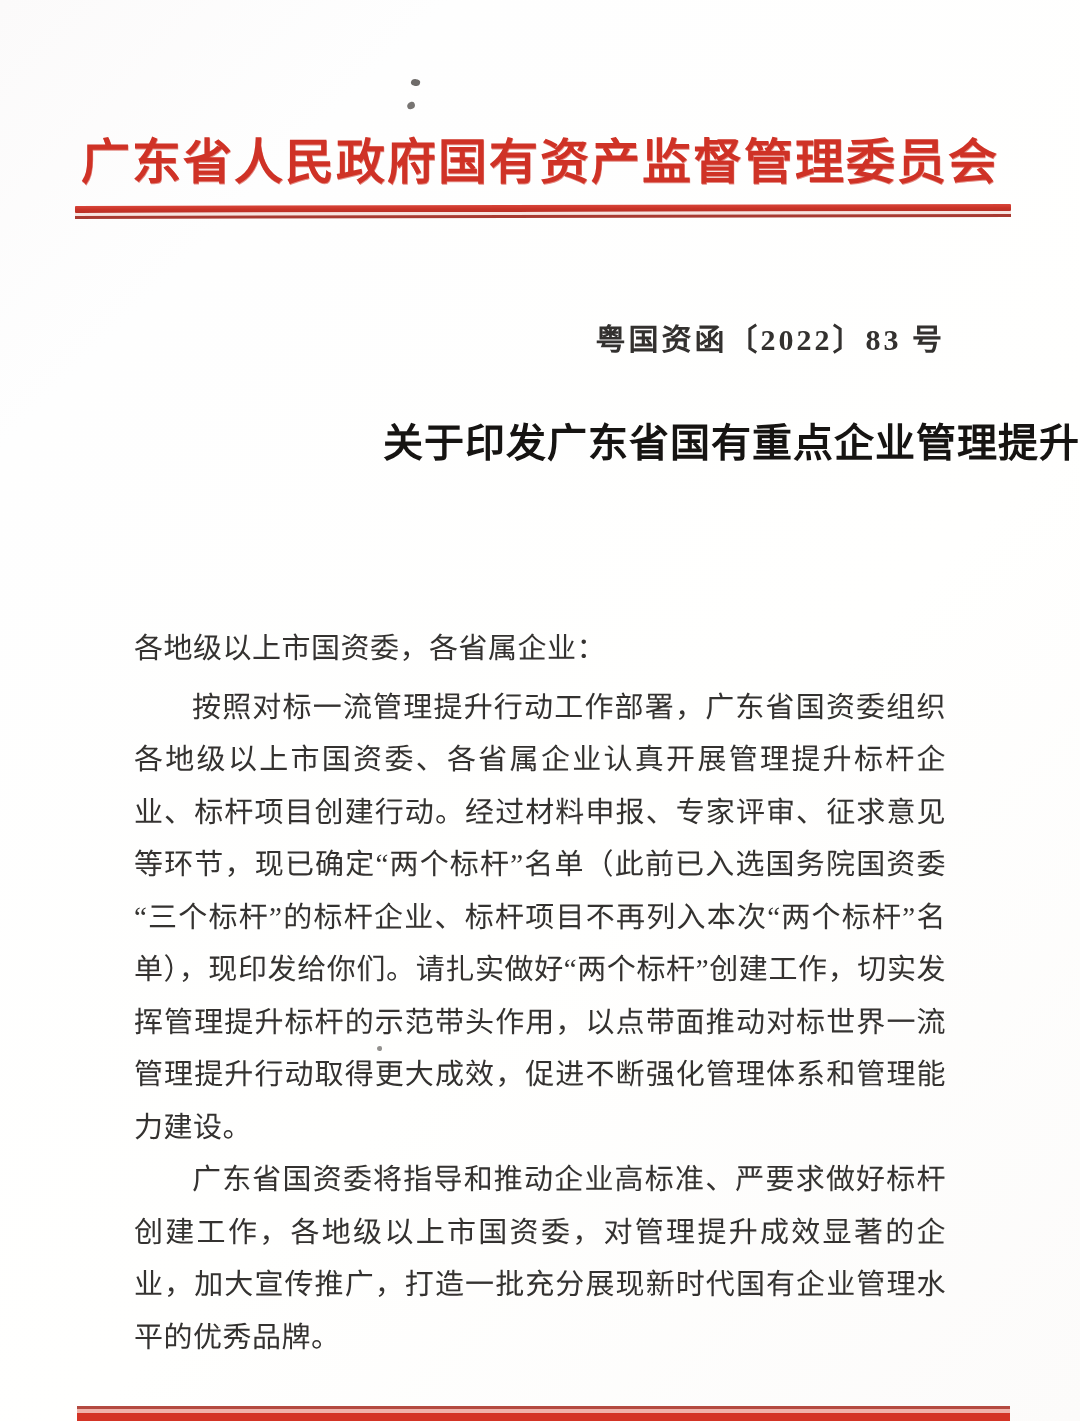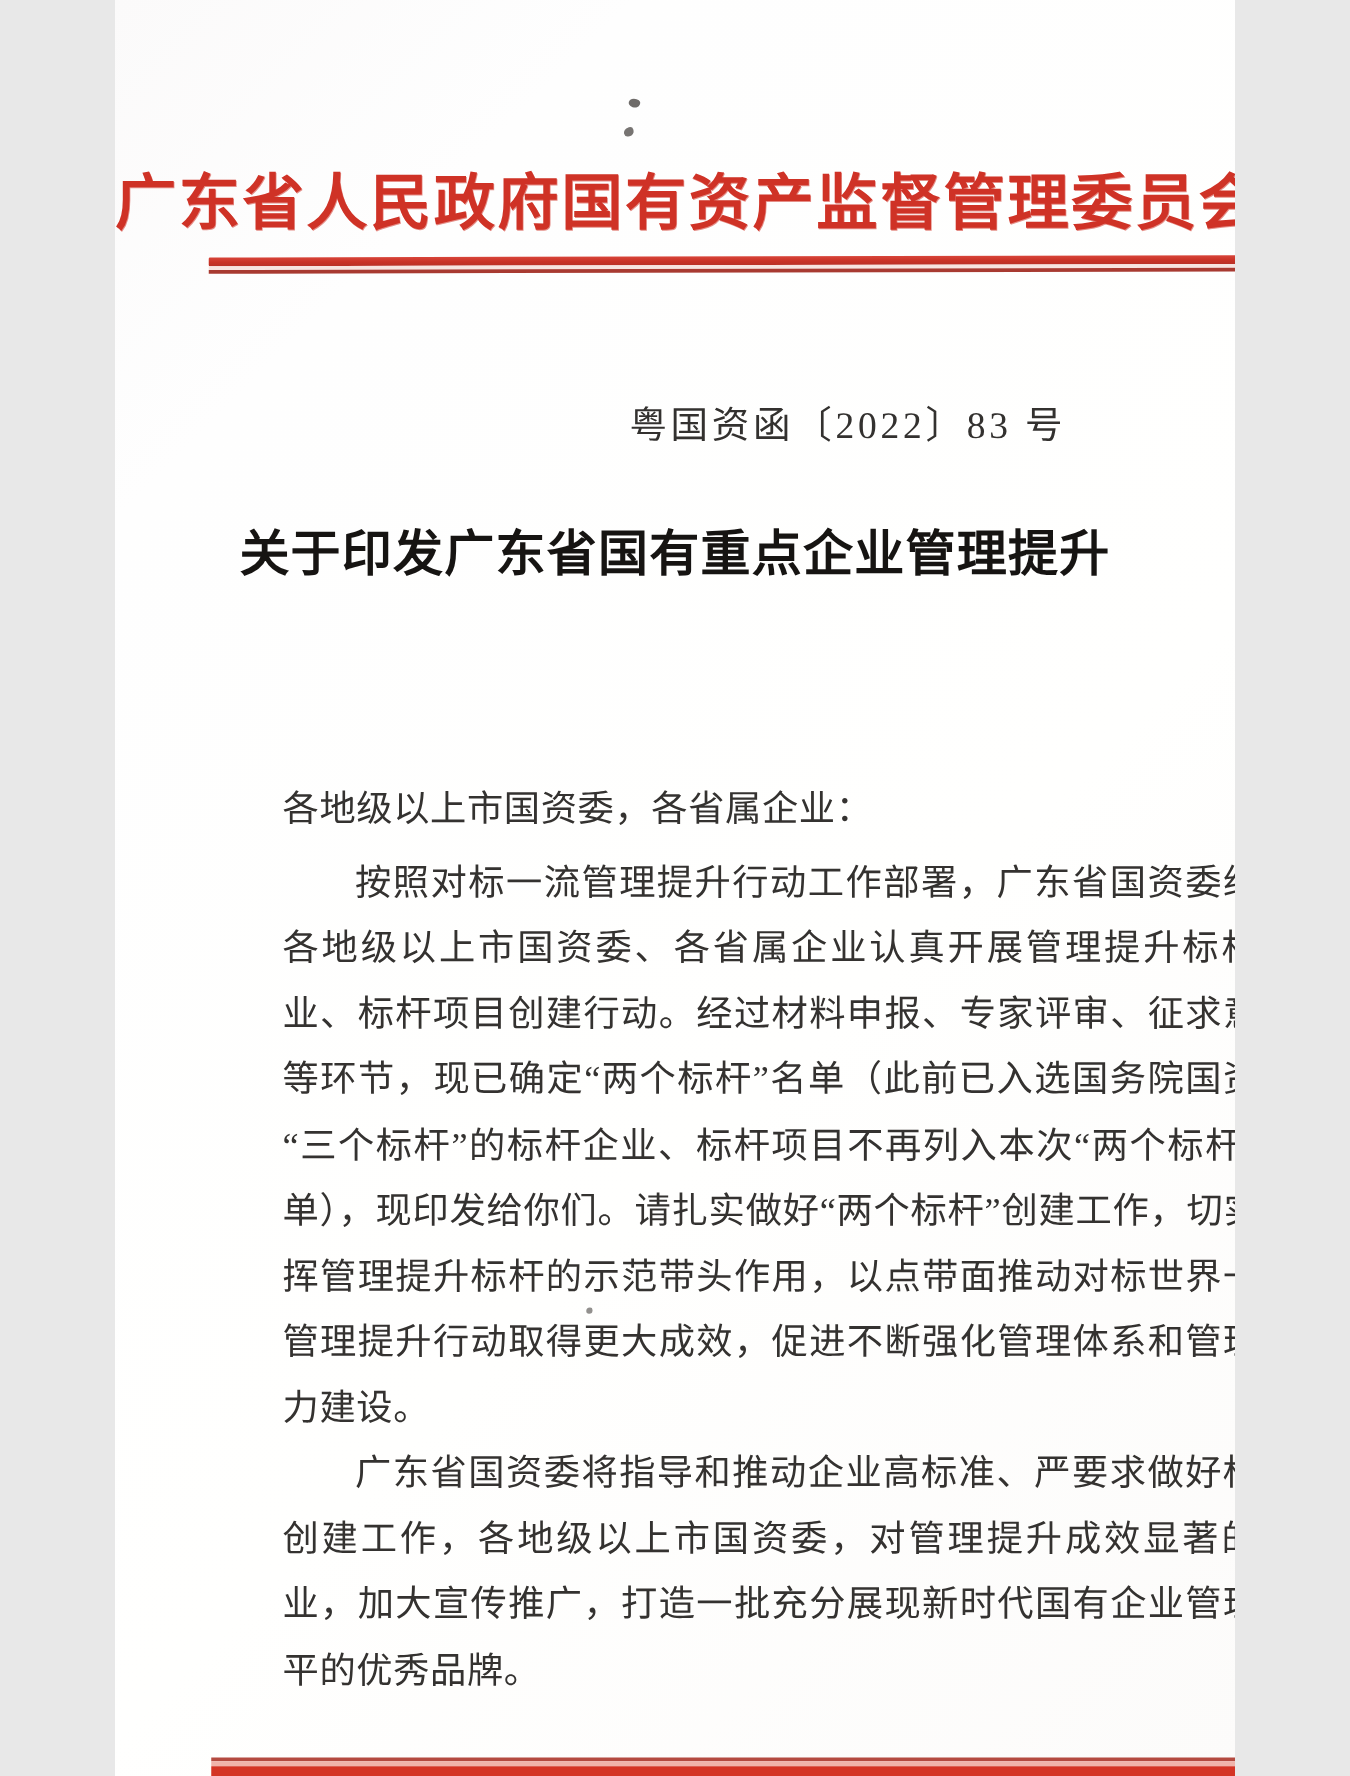--- a/index.html
+++ b/index.html
@@ -4,21 +4,21 @@
 <title>粤国资函〔2022〕83号</title>
 <style>
   html, body {
     margin: 0;
     padding: 0;
     background: #e8e8e8;
     font-family: "Liberation Serif", "DejaVu Serif", serif;
   }
   .page {
     position: relative;
-    width: 896px;
+    width: 1080px;
     height: 1421px;
     margin: 0 auto;
     background: linear-gradient(135deg, #fbfafa 0%, #fefefe 18%, #fffffe 60%, #fcfbfa 100%);
     overflow: hidden;
     color: #2a2826;
   }
 
   
   .org-title {
     position: absolute;
@@ -50,29 +50,30 @@
 
   
   .doc-number {
     position: absolute;
     top: 315px;
     right: 135px;
     font-size: 30px;
     letter-spacing: 3px;
     color: #33312f;
     white-space: nowrap;
+    font-weight: bold;
   }
 
   
   .doc-title {
     position: absolute;
     top: 418px;
     left: 0;
     width: 100%;
-    text-align: center;
+    text-align: right;
     font-size: 40px;
     line-height: 51px;
     font-weight: bold;
     letter-spacing: 1px;
     color: #161412;
   }
 
   
   .body-text {
     position: absolute;

